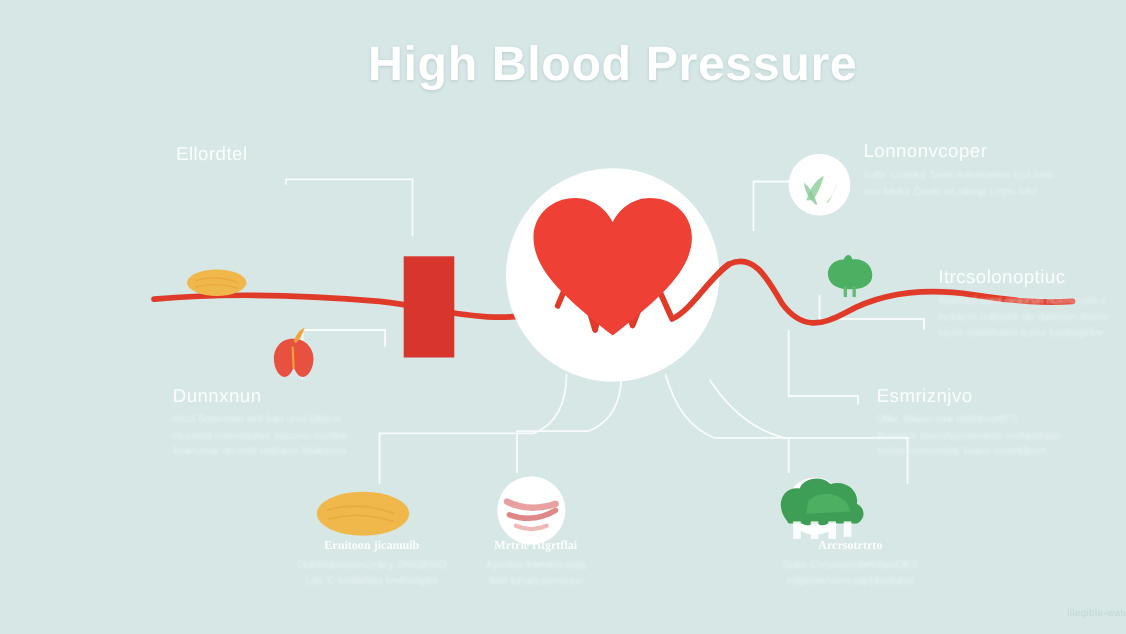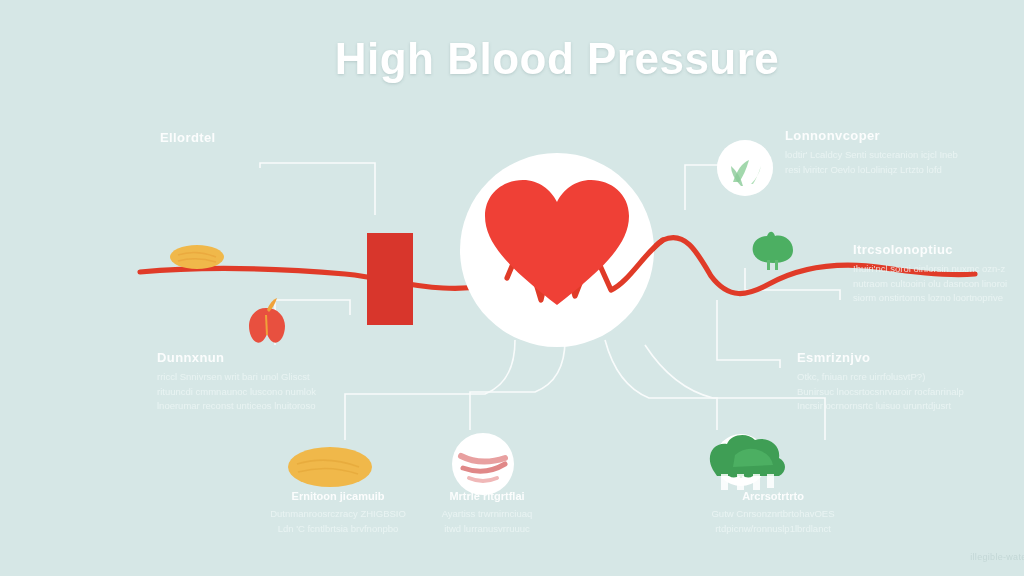--- a/index.html
+++ b/index.html
@@ -25,42 +25,42 @@
     white-space:nowrap;
   }
 
   
   .art { position:absolute; inset:0; }
 
   
   .callout { position:absolute; }
   .callout .hdr {
     color:#ffffff;
-    font-size:13px;
-    font-weight:bold;
+    font-size:17px;
+    font-weight:normal;
     letter-spacing:.4px;
     opacity:.92;
     filter:blur(0.7px);
     margin-bottom:5px;
     white-space:nowrap;
   }
   .callout .body {
     color:#eef7f6;
     font-size:9.5px;
     line-height:1.55;
     opacity:.8;
     filter:blur(0.75px);
     white-space:pre-line;
   }
 
   
   .bicon { position:absolute; text-align:center; }
   .bicon .hdr {
     color:#ffffff; font-size:11px; font-weight:bold;
-    opacity:.92; filter:blur(0.7px); margin-bottom:5px; white-space:nowrap;
+    opacity:.92; filter:blur(0.7px); margin-bottom:5px; white-space:nowrap;font-family:Liberation Serif, serif;
   }
   .bicon .body {
     color:#eef7f6; font-size:9.5px; line-height:1.55;
     opacity:.8; filter:blur(0.75px); white-space:pre-line;
   }
 
   .watermark {
     position:absolute;
     right:18px; bottom:14px;
     color:#b9cfce;

